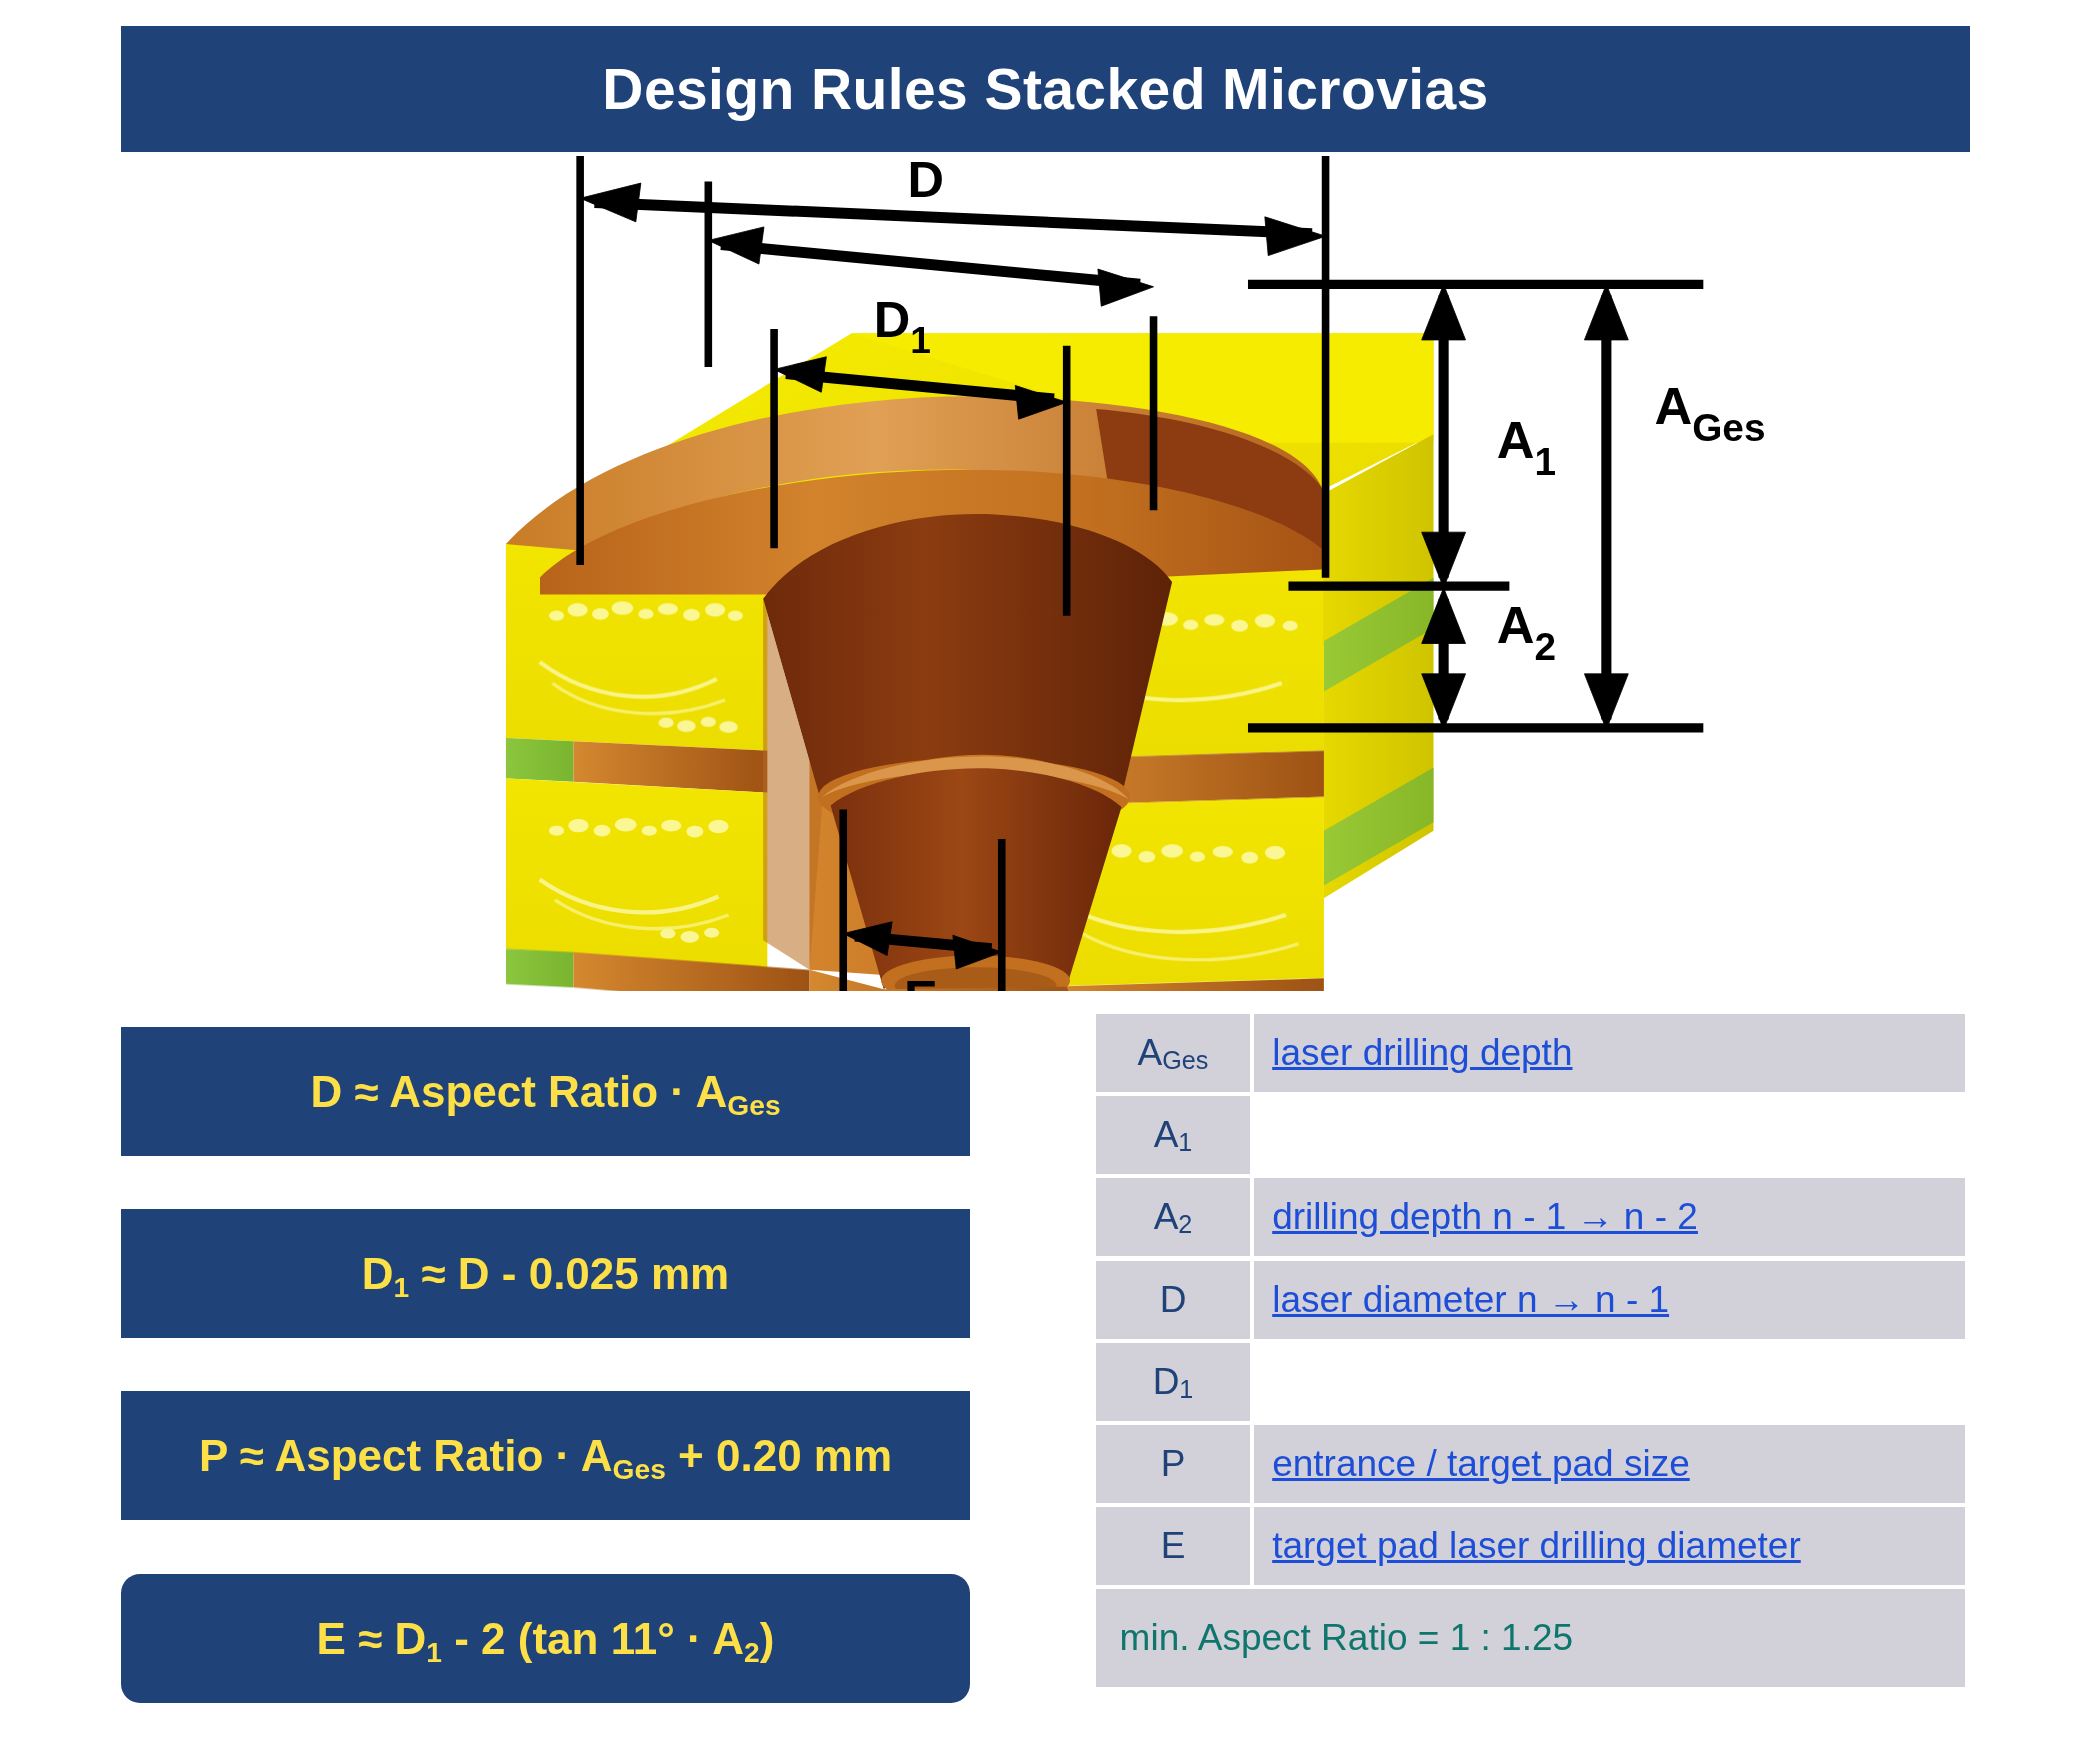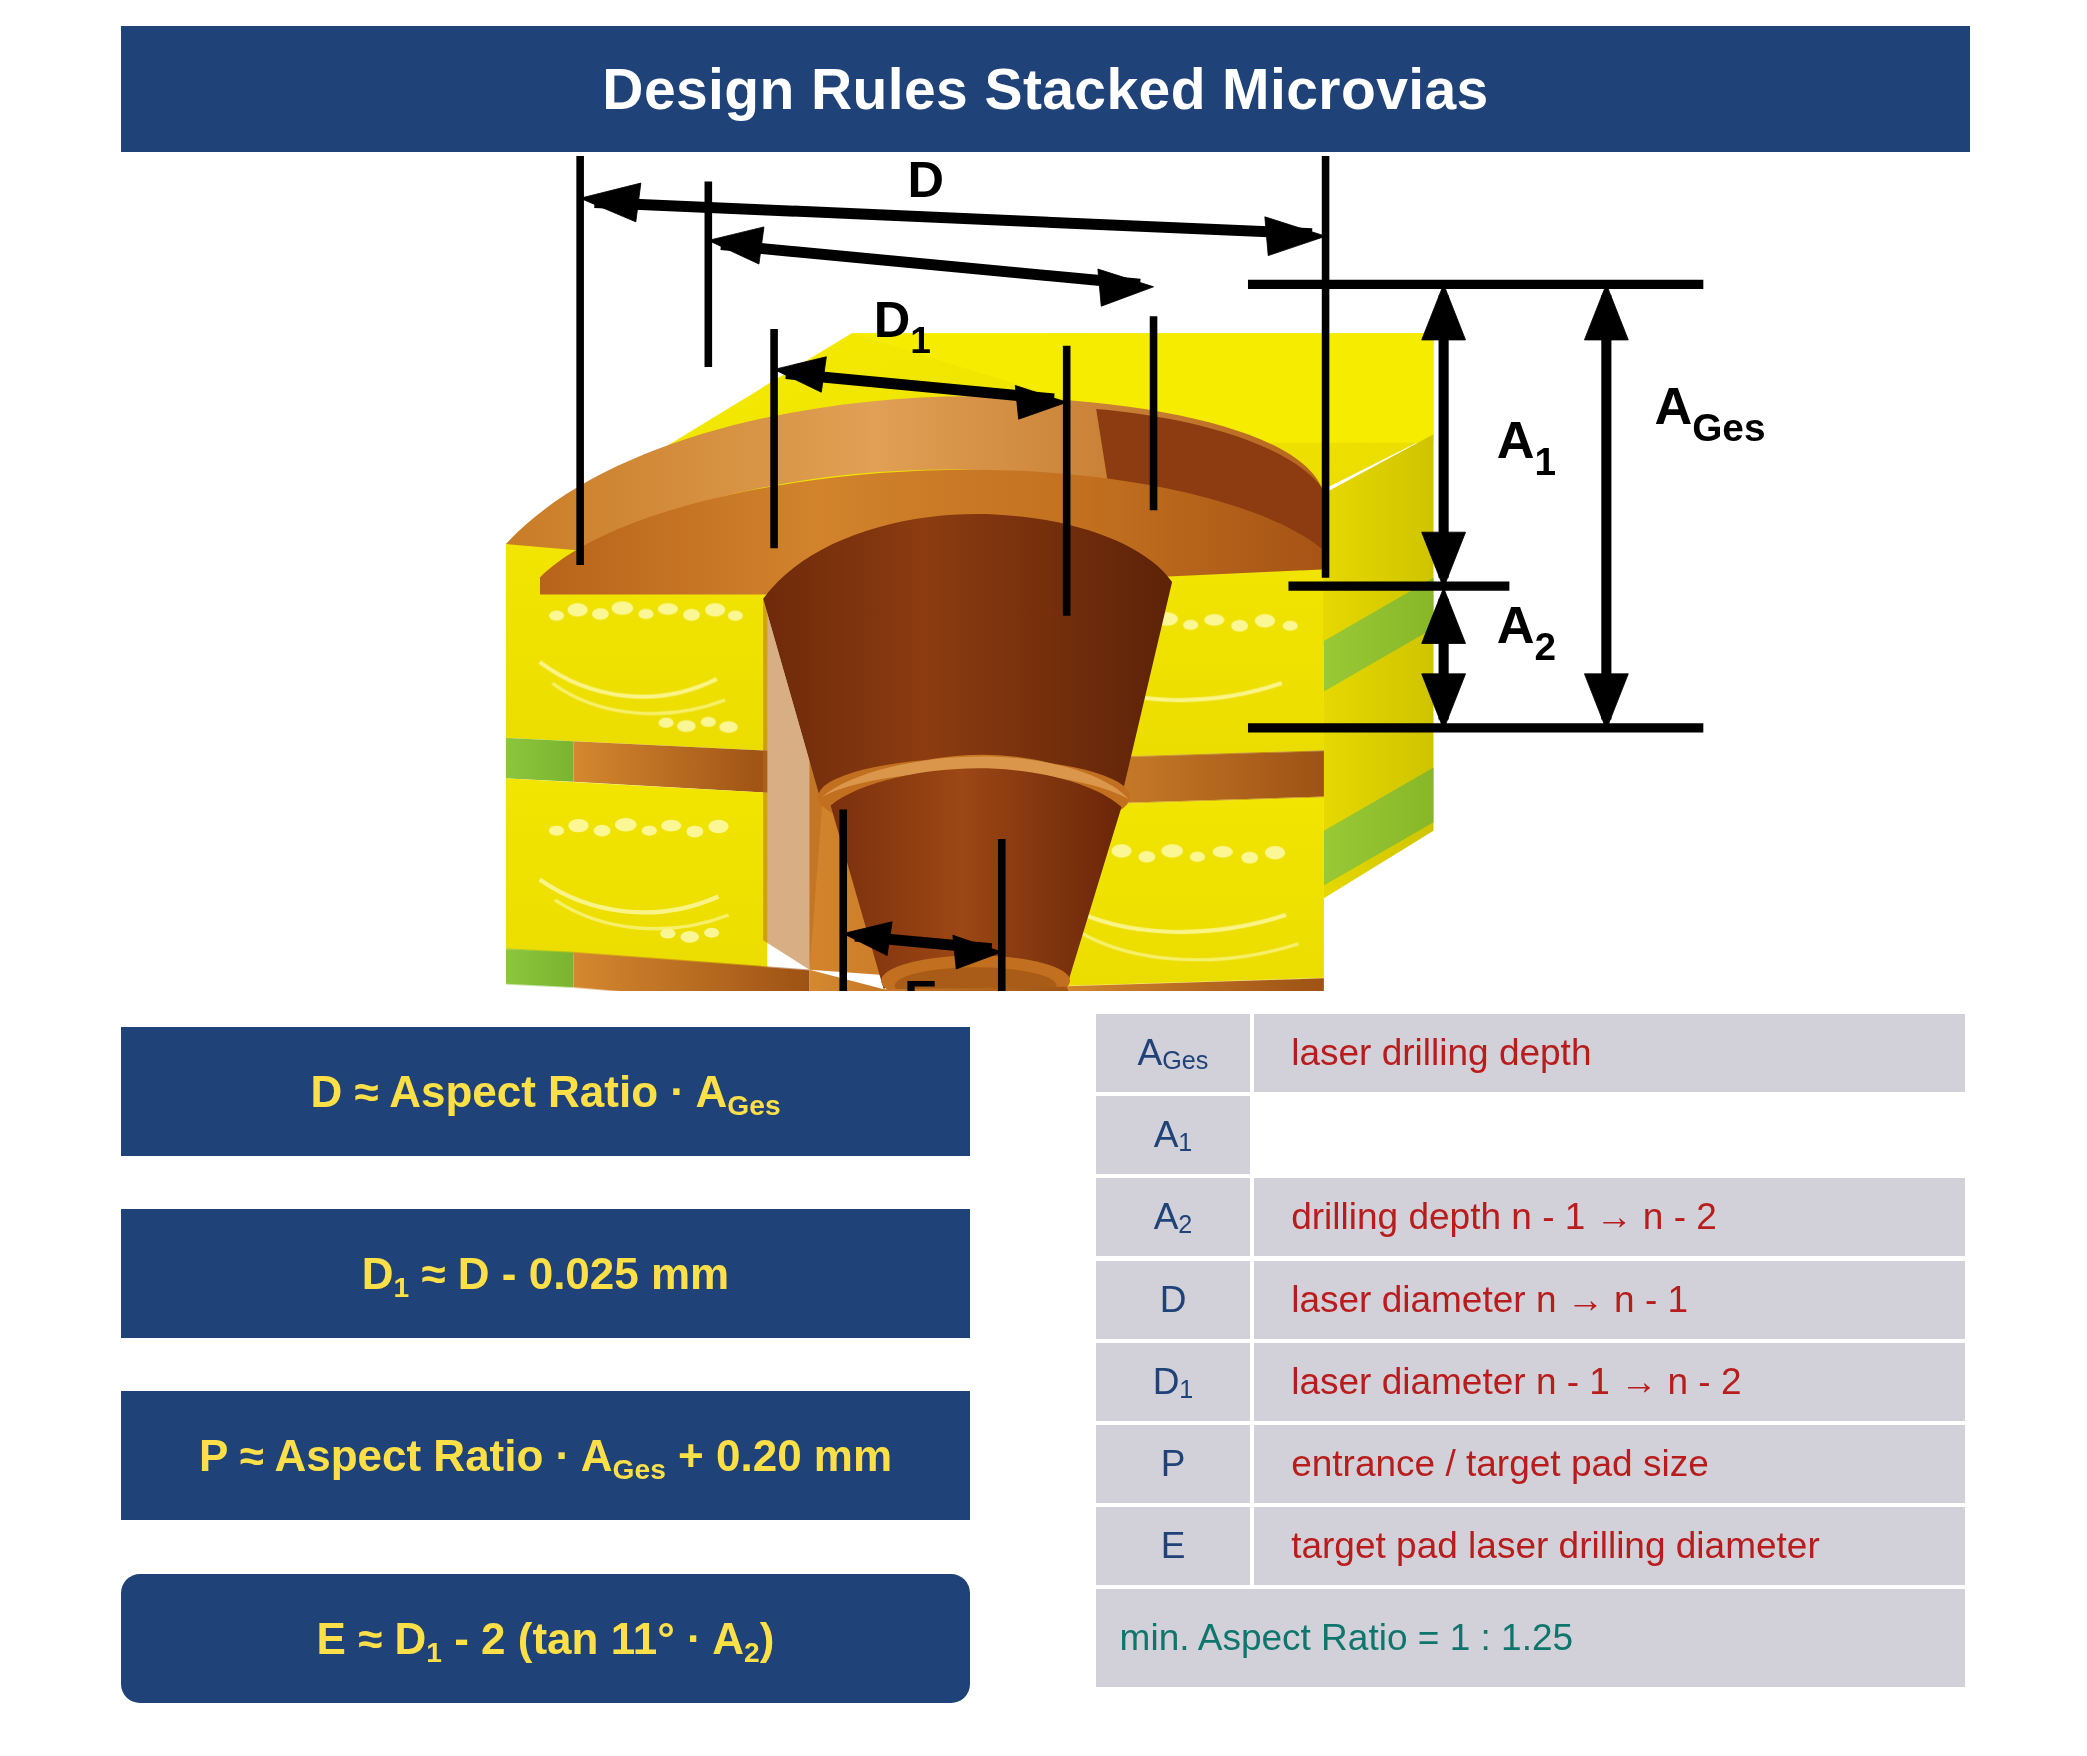--- a/index.html
+++ b/index.html
@@ -93,24 +93,25 @@
     font-size: 0.68em;
     vertical-align: baseline;
     position: relative;
     top: 0.30em;
   }
   .legend-desc {
     flex: 1;
     background: #d2d0d8;
     display: flex;
     align-items: center;
-    padding-left: 37px;
-    color: #b91c1c;
+    padding-left: 18px;
+    color: #1d4ed8;
     font-size: 37px;
     white-space: nowrap;
+    text-decoration: underline;
   }
   #legend-footer {
     height: 98px;
     background: #d2d0d8;
     display: flex;
     align-items: center;
     padding-left: 23.6px;
     color: #0f766e;
     font-size: 37px;
     white-space: nowrap;
@@ -389,21 +390,20 @@
         <sub></sub>
       </div>
     <div class="legend-desc">laser diameter n → n - 1</div>
   </div>
 
   <div class="legend-row">
     <div class="legend-sym">
         <span>D</span>
         <sub>1</sub>
       </div>
-    <div class="legend-desc">laser diameter n - 1 → n - 2</div>
   </div>
 
   <div class="legend-row">
     <div class="legend-sym">
         <span>P</span>
         <sub></sub>
       </div>
     <div class="legend-desc">entrance / target pad size</div>
   </div>
 

